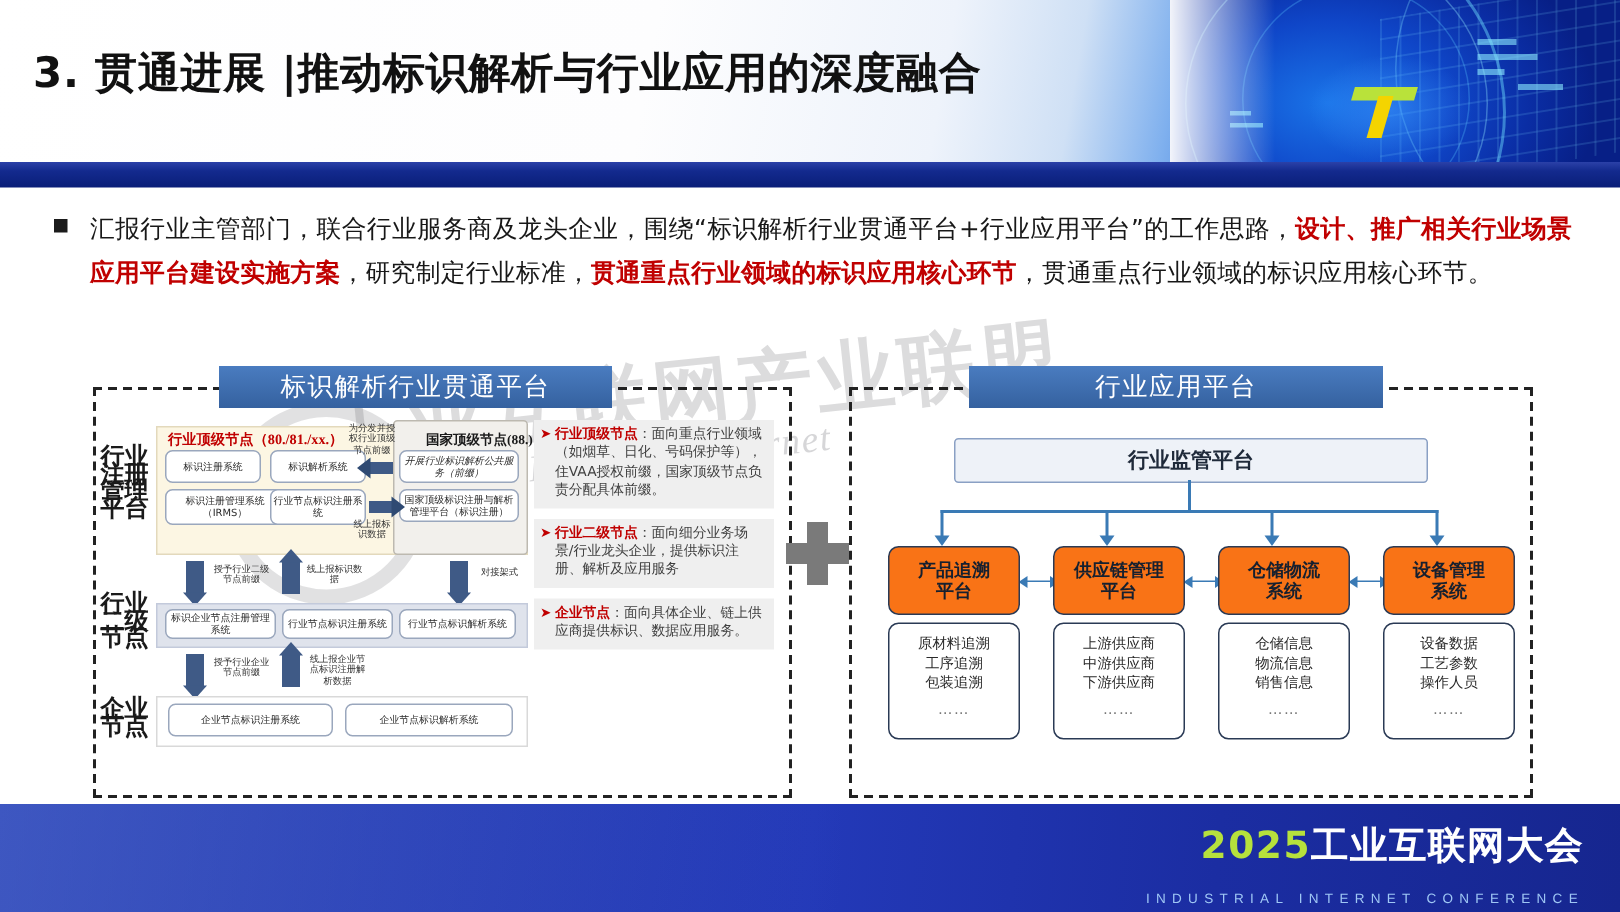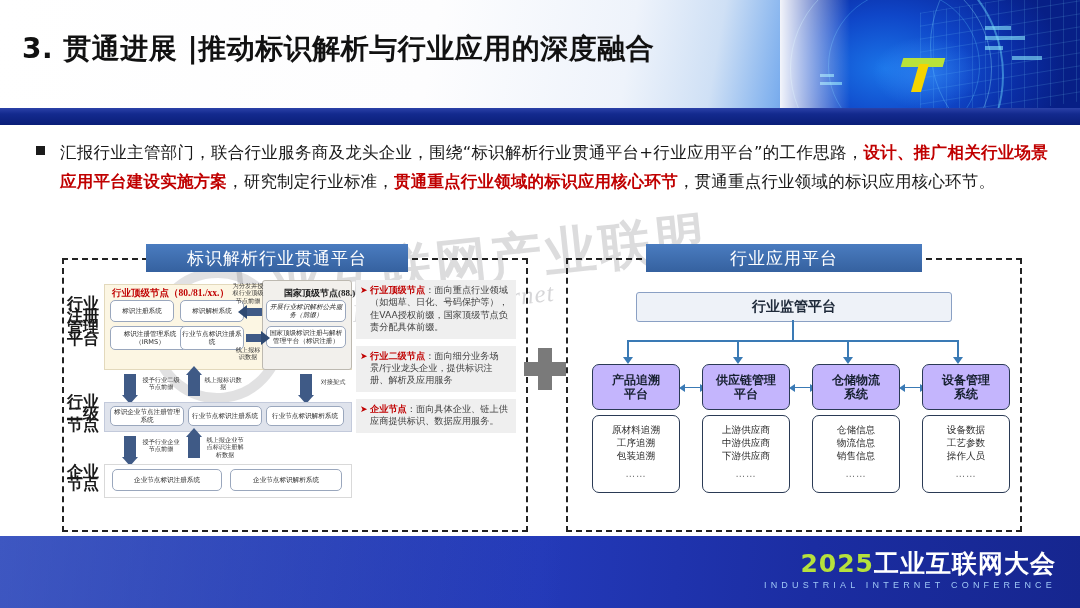--- a/index.html
+++ b/index.html
@@ -173,21 +173,21 @@
     position:absolute;left:636px;top:56px;width:314px;height:28px;
     background:#eef2f8;border:1px solid #8aa0c4;border-radius:3px;
     display:flex;align-items:center;justify-content:center;
     font-size:14px;font-weight:bold;color:#1f2a3a;
     font-family:"DejaVu Sans","Liberation Sans",sans-serif;
   }
   .rline{position:absolute;background:#3a7ab5;}
   .rarrow{position:absolute;width:0;height:0;border-left:5px solid transparent;border-right:5px solid transparent;border-top:7px solid #3a7ab5;}
   .rcol{position:absolute;width:88px;}
   .rcard{
-    height:44px;background:#c4b5fd;border:1.5px solid #2a3a55;border-radius:7px;
+    height:44px;background:#f97316;border:1.5px solid #2a3a55;border-radius:7px;
     display:flex;flex-direction:column;align-items:center;justify-content:center;
     font-size:12px;font-weight:bold;color:#16202f;line-height:14.5px;
     font-family:"DejaVu Sans","Liberation Sans",sans-serif;
   }
   .rsub{
     margin-top:5px;height:78px;background:#ffffff;border:1.2px solid #2a3a55;border-radius:7px;
     display:flex;flex-direction:column;align-items:center;justify-content:flex-start;
     padding-top:7px;box-sizing:border-box;
     font-size:9.6px;color:#2a2a2a;line-height:13px;
     font-family:"DejaVu Sans","Liberation Sans",sans-serif;
@@ -206,21 +206,21 @@
   .footer::before{
     content:"";position:absolute;left:0;top:0;width:560px;height:72px;
     background:linear-gradient(100deg,rgba(90,120,220,.55),rgba(28,47,160,0));
   }
   .flogo{position:absolute;right:24px;top:14px;text-align:right;}
   .flogo .l1{font-size:25px;font-weight:bold;line-height:27px;white-space:nowrap;
     font-family:"DejaVu Sans","Liberation Sans",sans-serif;}
   .flogo .l1 .yr{color:#b6e13c;letter-spacing:1px;margin-top:24px;}
   .flogo .l1 .cn{color:#ffffff;letter-spacing:1px;}
   .flogo .l2{
-    font-size:9px;color:#9fc7f5;letter-spacing:4.2px;margin-top:3px;white-space:nowrap;
+    font-size:9px;color:#9fc7f5;letter-spacing:4.2px;margin-top:17px;white-space:nowrap;
     font-family:"Liberation Sans","DejaVu Sans",sans-serif;
     padding-left:44px;
   }
 </style>
 </head>
 <body>
 
 <div class="header">
   <div class="hdr-art">
     <div class="ring r1"></div>

